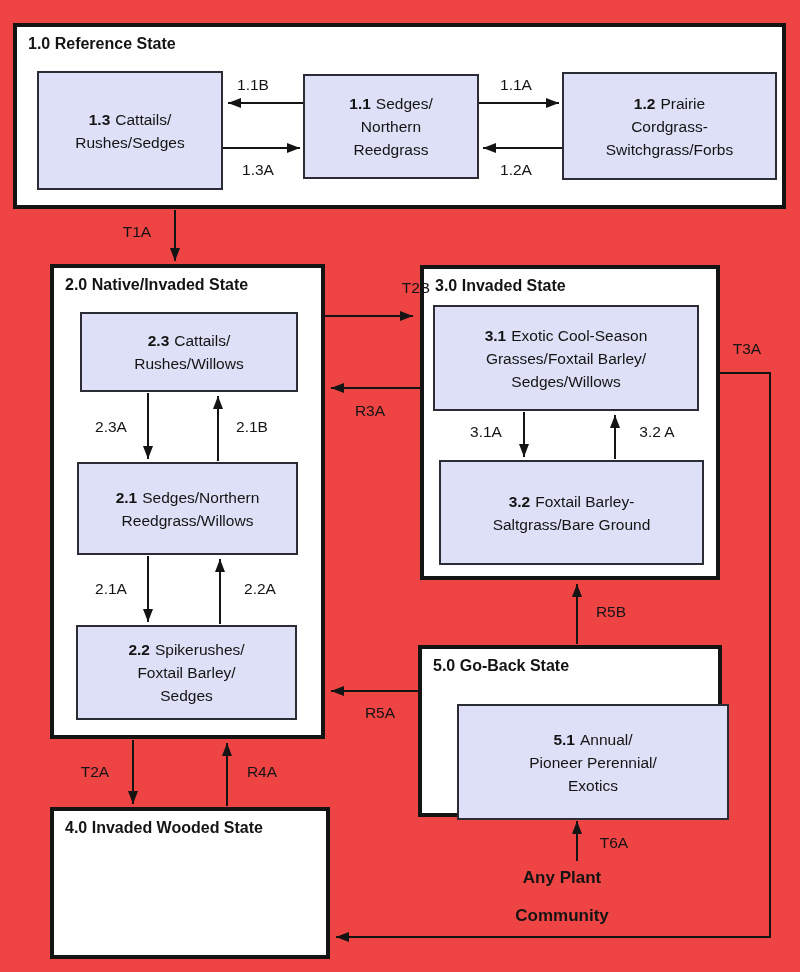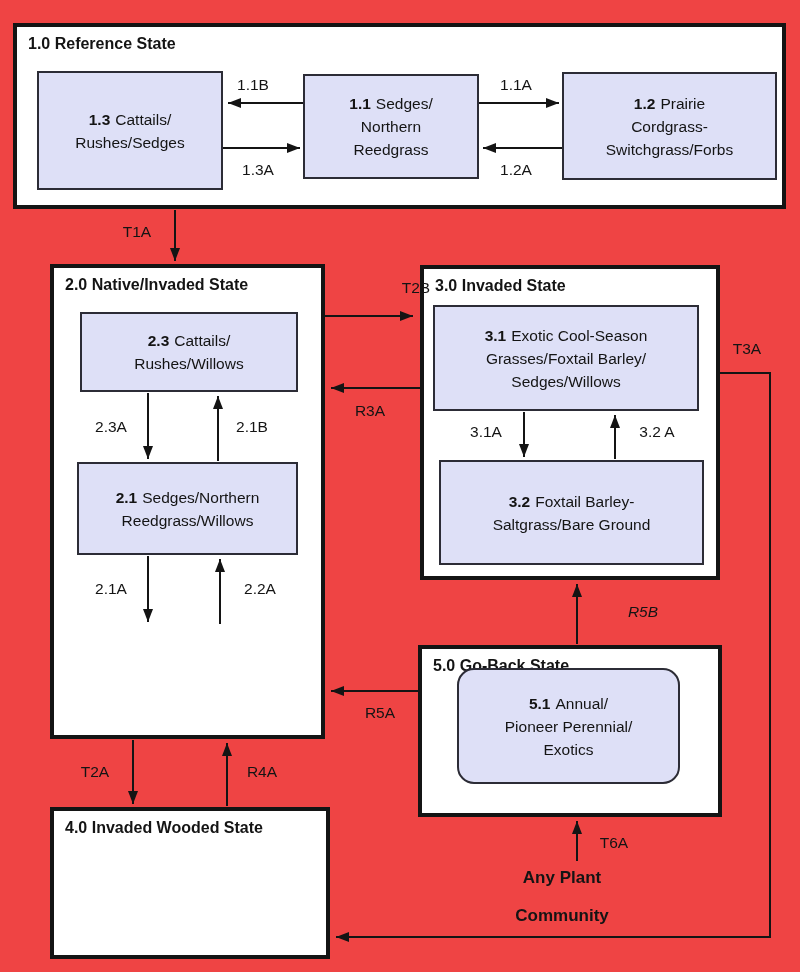--- a/index.html
+++ b/index.html
@@ -66,30 +66,35 @@
 Switchgrass/Forbs</span></div>
   </div>
   <div class="community" style="left:80px;top:312px;width:218px;height:80px;">
     <div class="ctext"><span class="code">2.3</span><span>Cattails/
 Rushes/Willows</span></div>
   </div>
   <div class="community" style="left:77px;top:462px;width:221px;height:93px;">
     <div class="ctext"><span class="code">2.1</span><span>Sedges/Northern
 Reedgrass/Willows</span></div>
   </div>
+  <div class="community" style="left:76px;top:625px;width:221px;height:95px;">
+    <div class="ctext"><span class="code">2.2</span><span>Spikerushes/
+Foxtail Barley/
+Sedges</span></div>
+  </div>
   <div class="community" style="left:433px;top:305px;width:266px;height:106px;">
     <div class="ctext"><span class="code">3.1</span><span>Exotic Cool-Season
 Grasses/Foxtail Barley/
 Sedges/Willows</span></div>
   </div>
   <div class="community" style="left:439px;top:460px;width:265px;height:105px;">
     <div class="ctext"><span class="code">3.2</span><span>Foxtail Barley-
 Saltgrass/Bare Ground</span></div>
   </div>
-  <div class="community" style="left:457px;top:668px;width:223px;height:116px;border-radius:17px;">
+  <div class="community" style="left:457px;top:704px;width:272px;height:116px;">
     <div class="ctext"><span class="code">5.1</span><span>Annual/
 Pioneer Perennial/
 Exotics</span></div>
   </div>
 
   <svg class="arrows" width="800" height="972" viewBox="0 0 800 972">
     <defs>
       <marker id="ah" markerUnits="userSpaceOnUse" markerWidth="14" markerHeight="11" refX="13" refY="5" orient="auto">
         <path d="M0,0 L13,5 L0,10 Z" style="fill:#141414;stroke:none;"></path>
       </marker>
@@ -122,21 +127,21 @@
   <div class="lbl" style="left:516px;top:170px;">1.2A</div>
   <div class="lbl" style="left:368px;top:288px;margin-left:48px;">T2B</div>
   <div class="lbl" style="left:370px;top:411px;">R3A</div>
   <div class="lbl" style="left:111px;top:427px;">2.3A</div>
   <div class="lbl" style="left:252px;top:427px;">2.1B</div>
   <div class="lbl" style="left:111px;top:589px;">2.1A</div>
   <div class="lbl" style="left:260px;top:589px;">2.2A</div>
   <div class="lbl" style="left:486px;top:432px;">3.1A</div>
   <div class="lbl" style="left:657px;top:432px;">3.2 A</div>
   <div class="lbl" style="left:747px;top:349px;">T3A</div>
-  <div class="lbl" style="left:643px;top:612px;font-style:italic;">R5B</div>
+  <div class="lbl" style="left:611px;top:612px;">R5B</div>
   <div class="lbl" style="left:380px;top:713px;">R5A</div>
   <div class="lbl" style="left:95px;top:772px;">T2A</div>
   <div class="lbl" style="left:262px;top:772px;">R4A</div>
   <div class="lbl" style="left:614px;top:843px;">T6A</div>
 
   <div class="footer-label" style="left:562px;top:897px;">Any Plant
 Community</div>
 
 </div>
 

